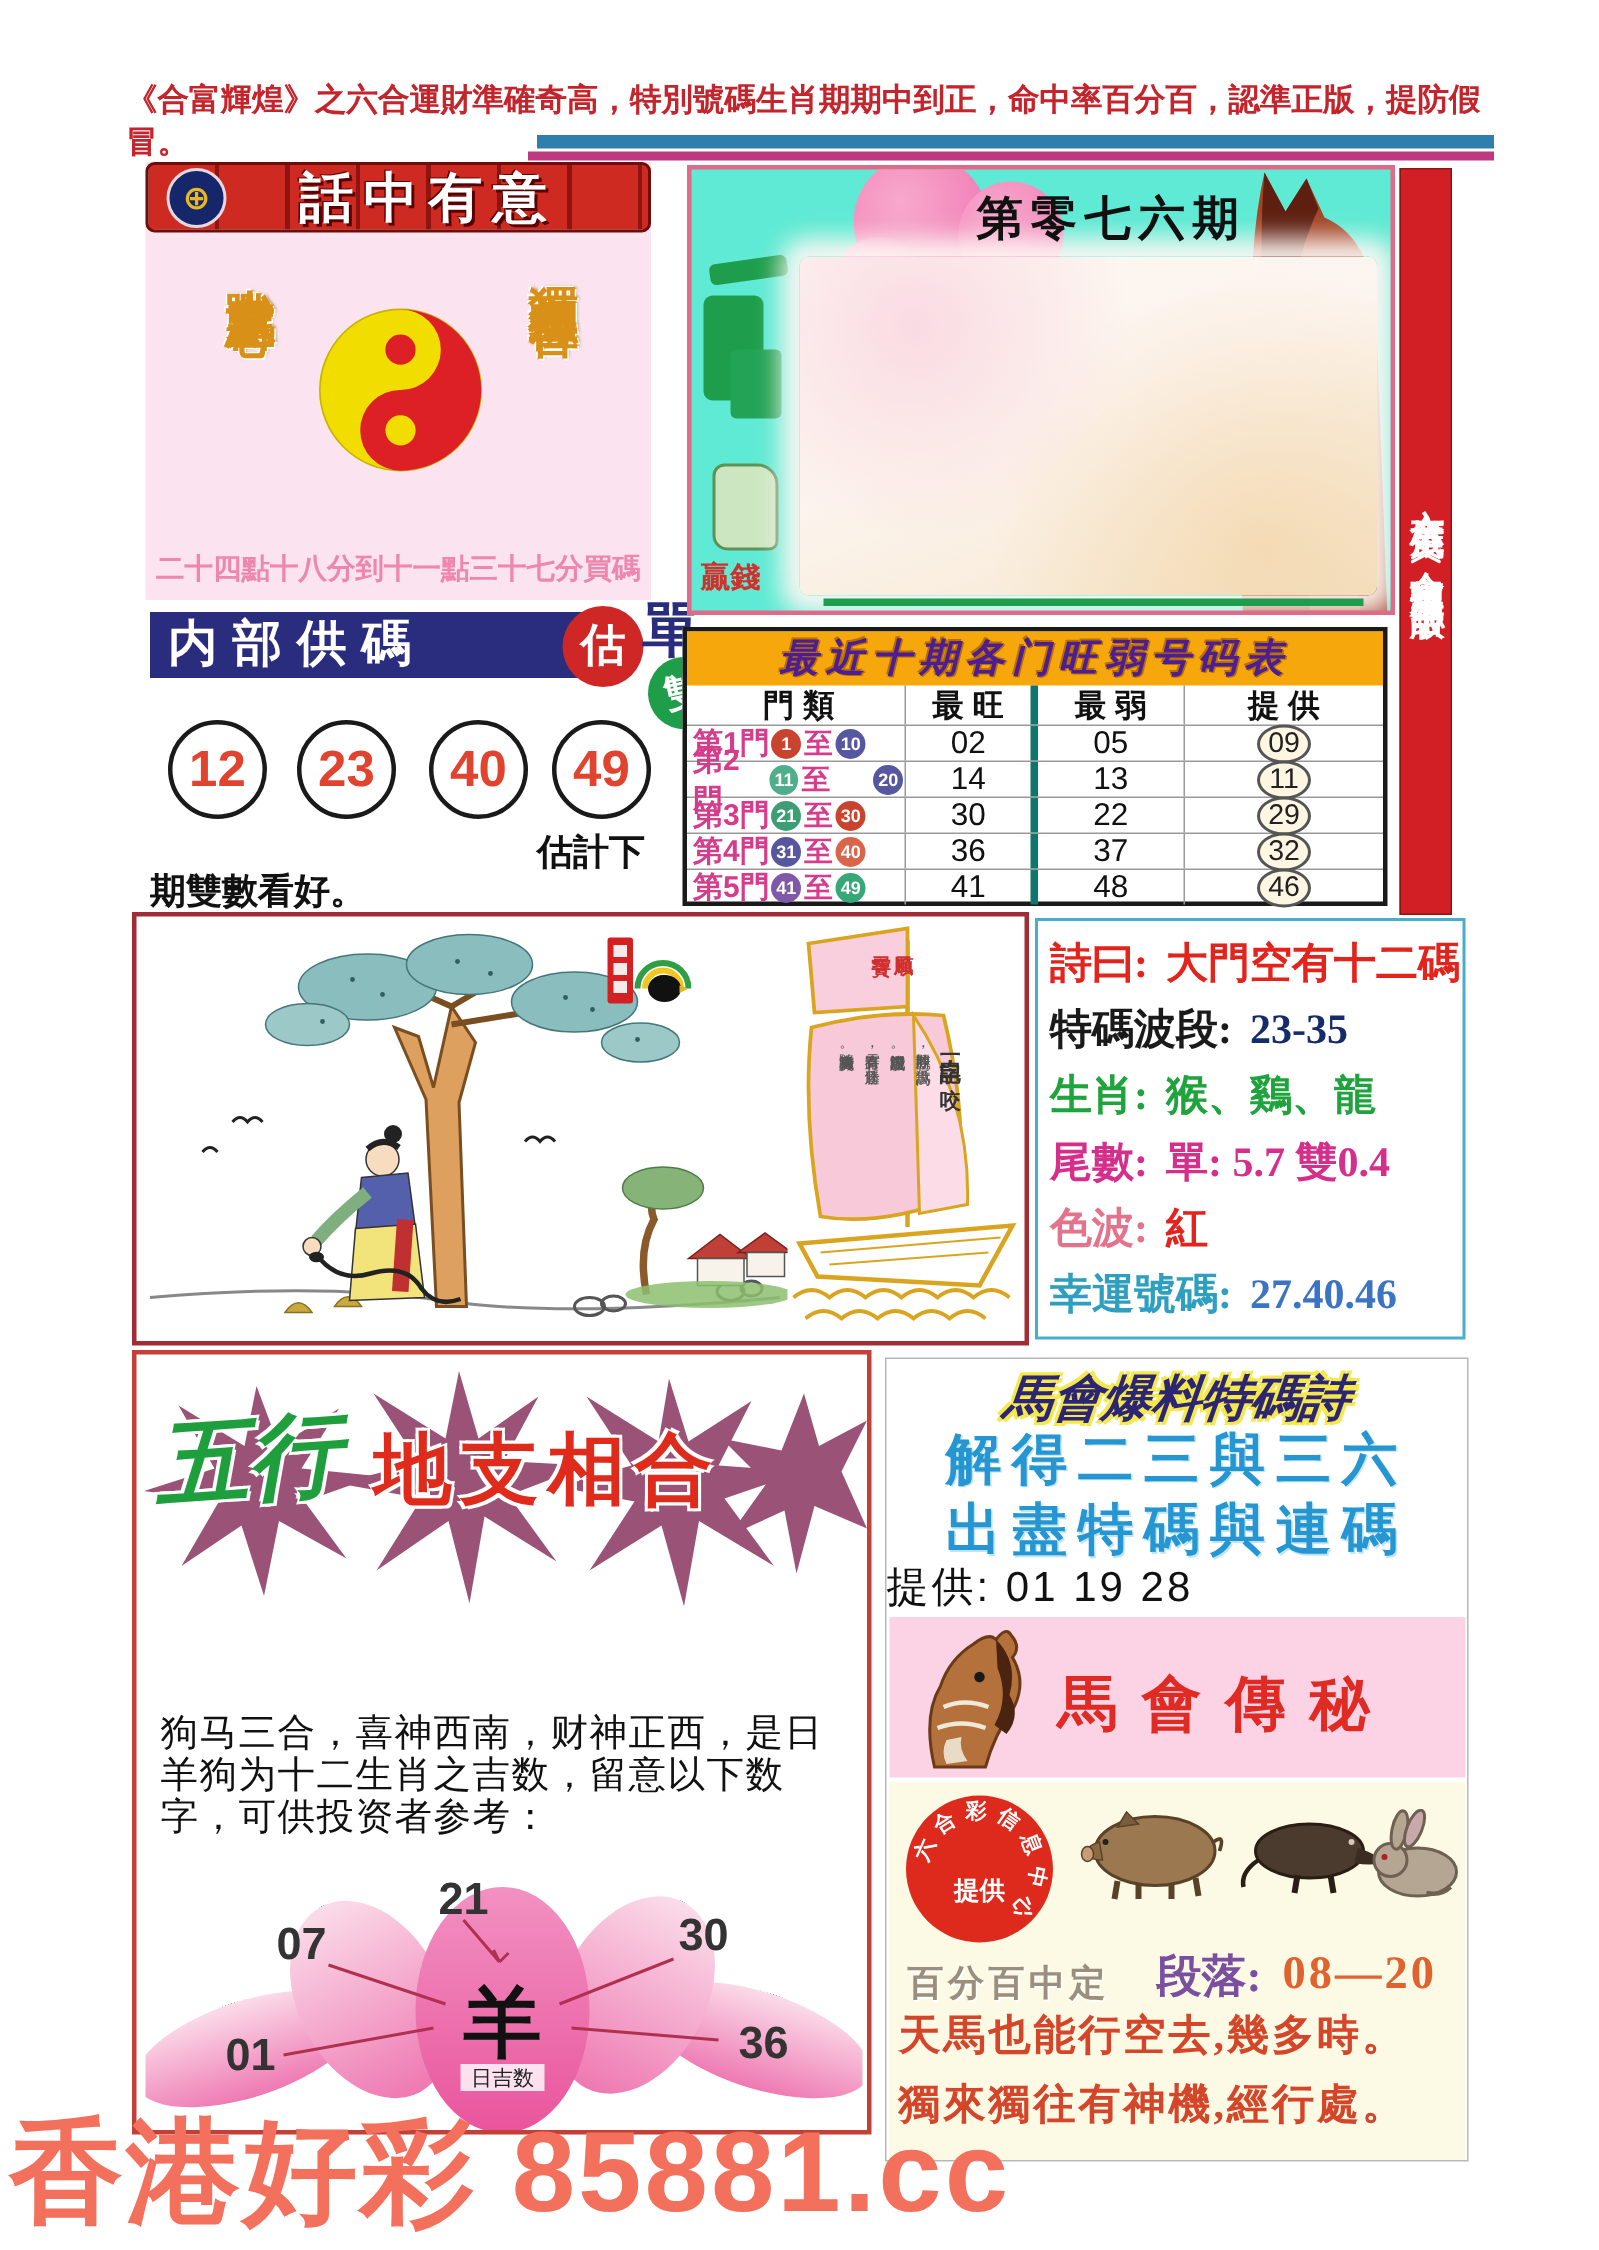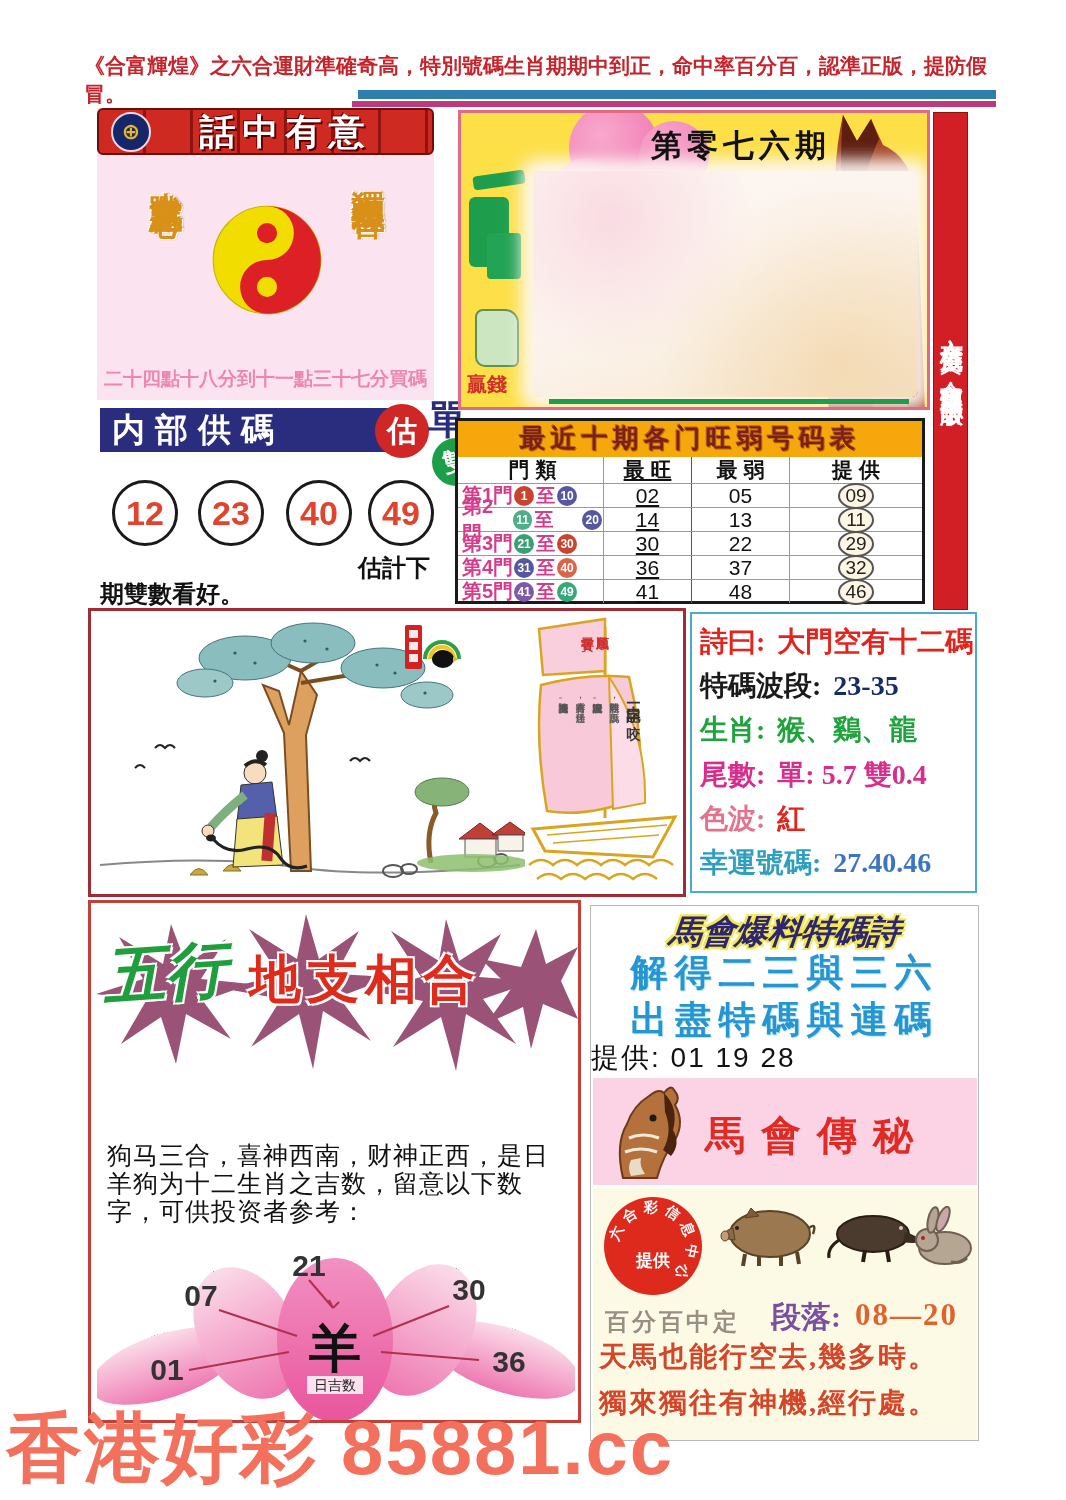--- a/index.html
+++ b/index.html
@@ -41,21 +41,21 @@
   .nb-shuang{left:432px;top:438px;width:48px;height:48px;border-radius:50%;background:#1E9E49;
      color:#fff;font-size:26px;font-weight:bold;text-align:center;line-height:48px;
      transform:rotate(-12deg);}
   .nb-circ{top:480px;width:66px;height:66px;border:3px solid #1a1a1a;border-radius:50%;
      background:#fff;color:#E0442E;font-size:34px;font-weight:bold;text-align:center;
      line-height:60px;}
   .nb-note1{left:358px;top:552px;font-size:24px;color:#111;font-weight:bold;}
   .nb-note2{left:100px;top:578px;font-size:24px;color:#111;font-weight:bold;}
 
   
-  .issue-box{left:458px;top:110px;width:472px;height:300px;background:#fde047;
+  .issue-box{left:458px;top:110px;width:472px;height:300px;background:#5eead4;
      border:3px solid #E06A88;overflow:hidden;}
   .issue-title{left:190px;top:12px;font-size:31px;font-weight:bold;color:#111;
      letter-spacing:5px;z-index:6;}
   .flower{border-radius:50%;z-index:1;}
   .blur-overlay{left:72px;top:58px;width:385px;height:226px;z-index:5;border-radius:6px;
      background:
        radial-gradient(circle at 20% 20%, rgba(244,170,200,.35), transparent 40%),
        radial-gradient(circle at 80% 85%, rgba(240,200,140,.45), transparent 50%),
        linear-gradient(160deg,#fdf7f3 0%,#fcf4ee 45%,#f8ecda 78%,#f4e4cb 100%);
      box-shadow:0 0 16px 12px rgba(253,247,243,.95);}
@@ -65,28 +65,28 @@
      border:2px solid #5F9155;border-radius:8px 14px 6px 10px;z-index:4;}
   .glyph-green{z-index:2;background:#1E9E4C;}
 
   
   .side-banner{left:933px;top:112px;width:35px;height:498px;background:#D21F26;
      border:1px solid #8F1410;color:#fff;font-size:23px;font-weight:bold;
      text-align:center;padding-top:14px;letter-spacing:3px;}
 
   
   .tbl{left:455px;top:418px;width:470px;height:186px;border:3px solid #1a1a1a;background:#fff;}
-  .tbl-title{height:36px;background:#F5A70B;color:#7f1d1d;font-weight:bold;font-size:26px;
+  .tbl-title{height:36px;background:#F5A70B;color:#4c1d95;font-weight:bold;font-size:26px;
      letter-spacing:5px;text-align:center;line-height:36px;
-     text-shadow:1px 1px 0 #B86E00,-1px -1px 0 #B86E00;}
+     text-shadow:1px 1px 0 #B86E00,-1px -1px 0 #B86E00;font-style:italic;}
   .trow{display:flex;height:24px;border-top:1px solid #999;}
   .trow.head{height:26px;border-top:none;font-size:19px;color:#222;font-weight:bold;}
   .tc{display:flex;align-items:center;justify-content:center;font-size:21px;color:#111;}
   .tc1{width:146px;border-right:1px solid #999;justify-content:flex-start;padding-left:4px;}
-  .tc2{width:88px;border-right:1px solid #0f766e;text-decoration:underline;}
+  .tc2{width:88px;border-right:5px solid #0f766e;}
   .tc3{width:98px;border-right:1px solid #999;}
   .tc4{width:132px;}
   .door-label{color:#D63C8C;font-weight:bold;font-size:20px;}
   .zhi{color:#D63C8C;font-weight:bold;font-size:19px;margin:0 1px;}
   .ball{display:inline-block;width:20px;height:20px;border-radius:50%;color:#fff;
      font-size:12px;font-weight:bold;text-align:center;line-height:20px;margin:0 1px;}
   .oval{display:inline-block;min-width:36px;padding:0 5px;border:2px solid #555;
      border-radius:50%;background:#FCF6E2;font-size:19px;color:#222;text-align:center;}
 
   

